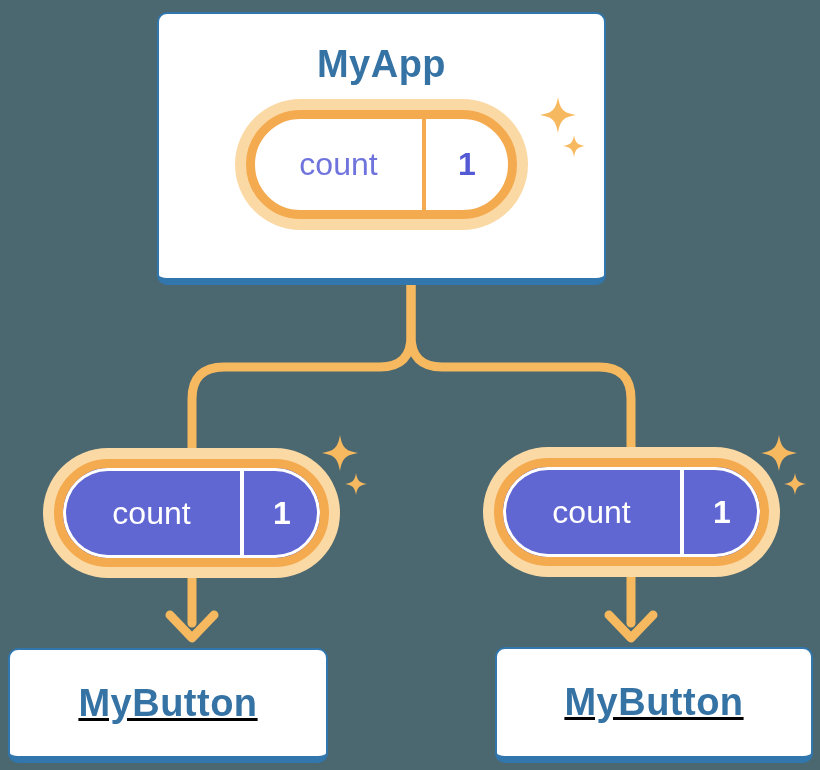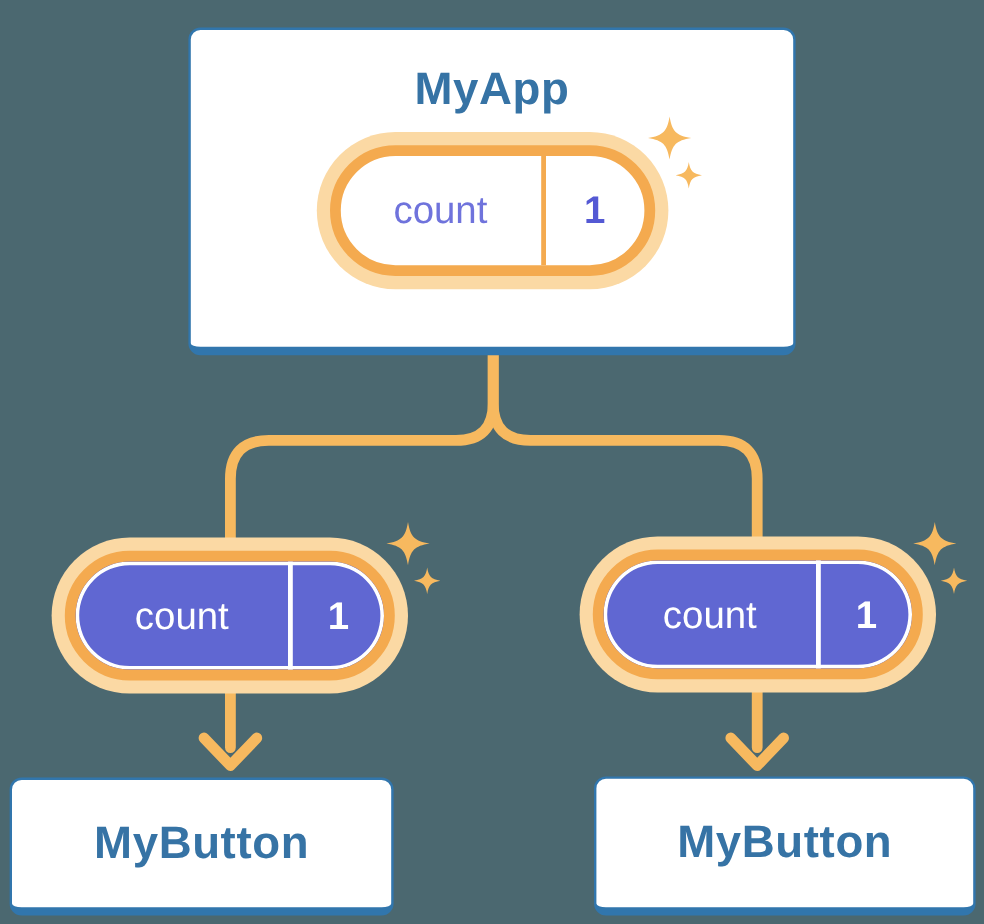--- a/index.html
+++ b/index.html
@@ -46,38 +46,38 @@
   .card {
     position: absolute;
     background: var(--card-bg);
     border: 2px solid var(--card-border);
     border-bottom-width: 7px;
     border-radius: 10px;
     z-index: 2;
   }
   .root-card {
     left: 157px; top: 12px;
-    width: 506px; height: 273px;
+    width: 449px; height: 273px;
     display: flex;
     flex-direction: column;
     align-items: center;
-    margin-top: 11px;
   }
   .card-title {
     font-size: 38px;
     font-weight: 700;
     letter-spacing: 0.5px;
     color: var(--heading-text);
   }
   .root-card .card-title { margin-top: 26px; line-height: 48px; }
 
   .child-card {
     display: flex;
     align-items: center;
     justify-content: center;
+    text-decoration: underline;
   }
   .child-left  { left: 8px;   top: 648px; width: 320px; height: 115px; }
   .child-right { left: 495px; top: 647px; width: 318px; height: 116px; }
 
   
   .pill {
     border: 9px solid var(--orange);
     border-radius: 999px;
     box-shadow: 0 0 0 11px var(--orange-light);
     display: flex;

